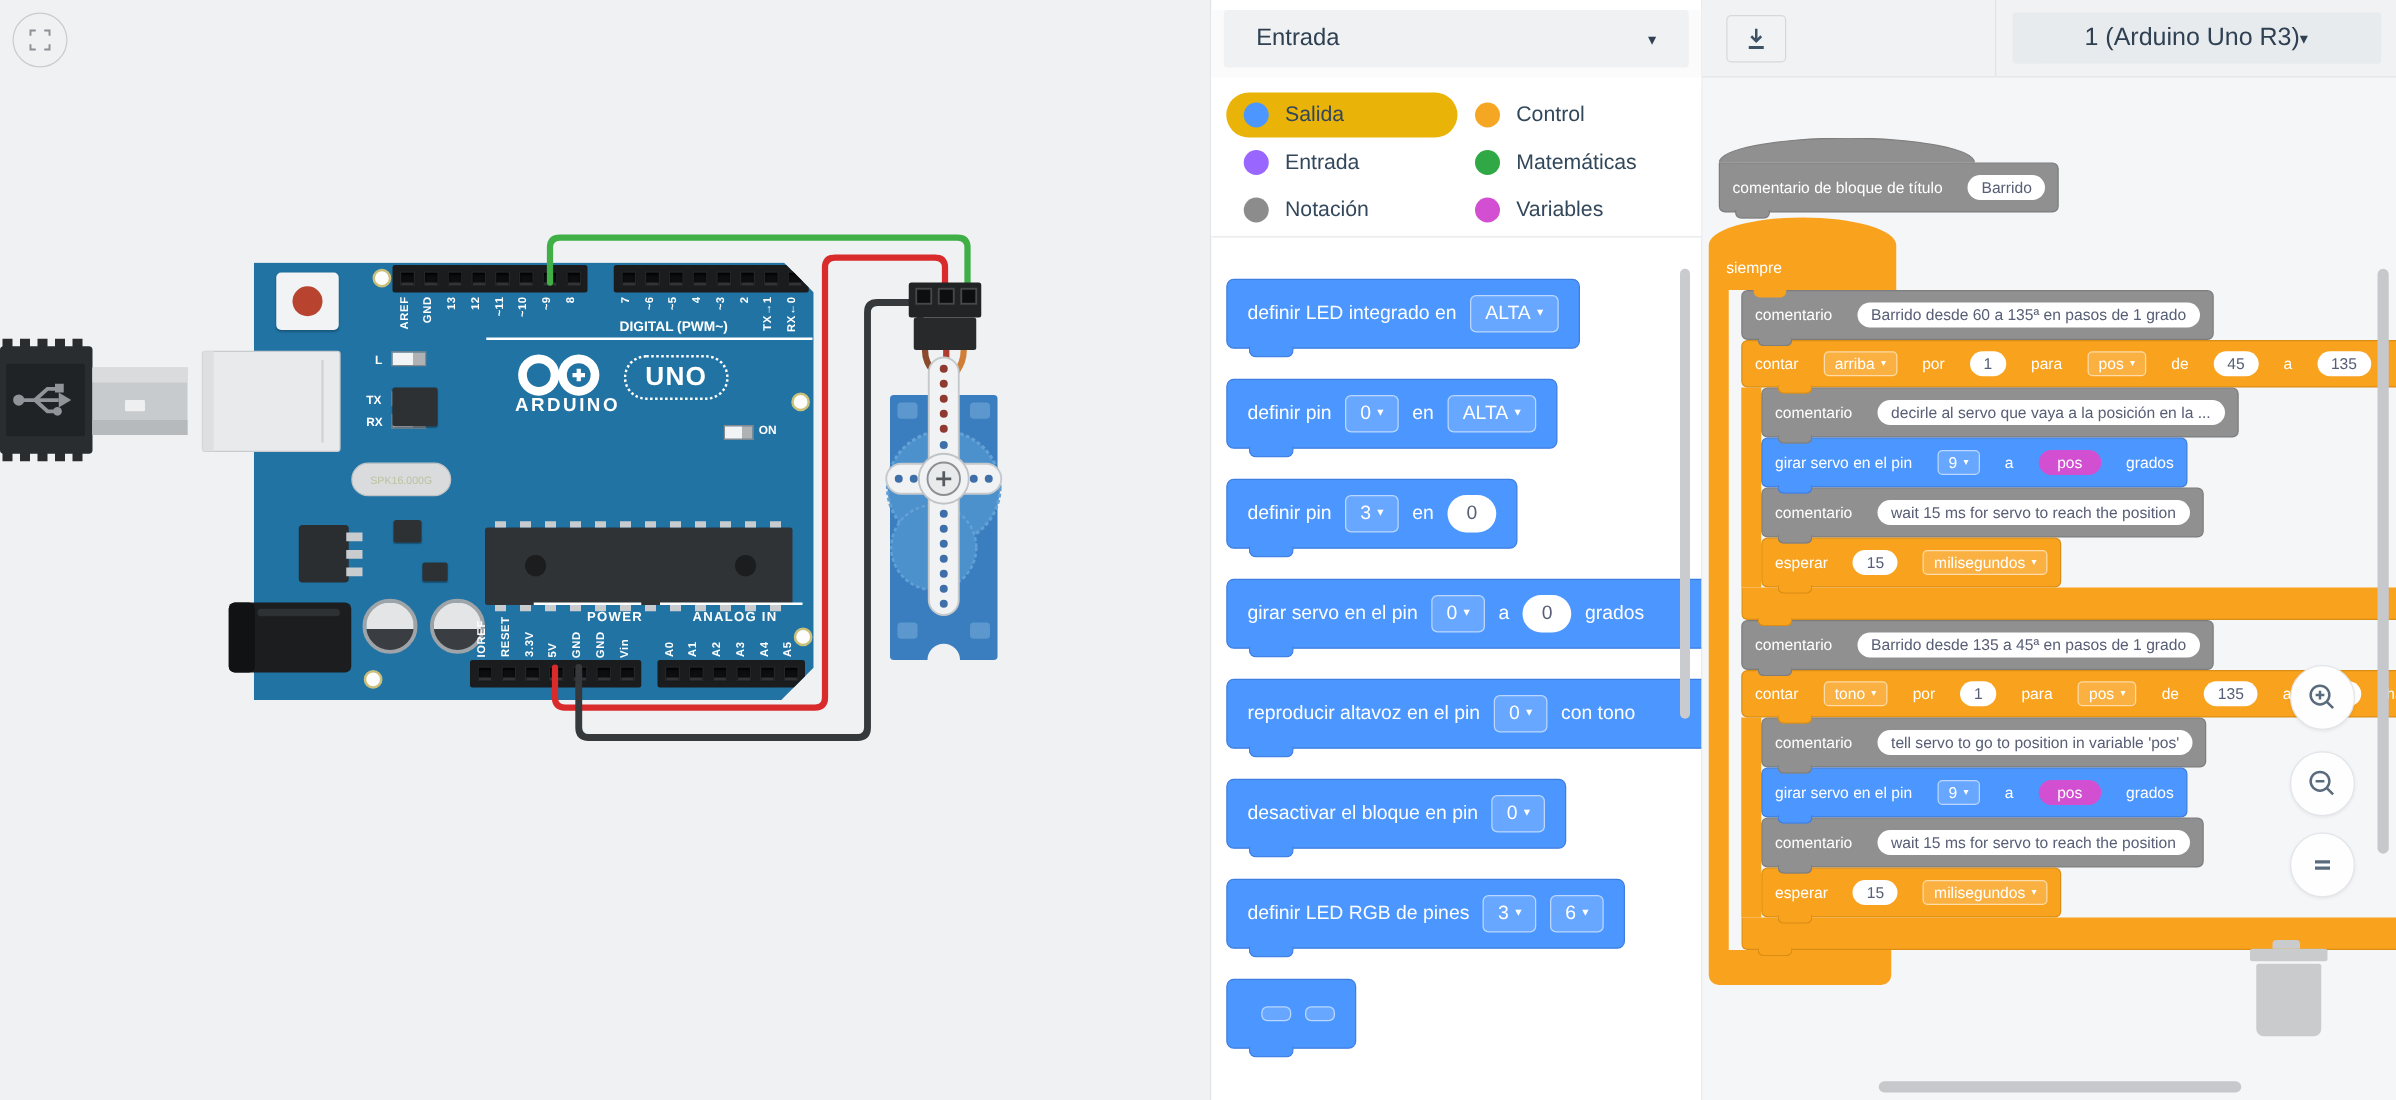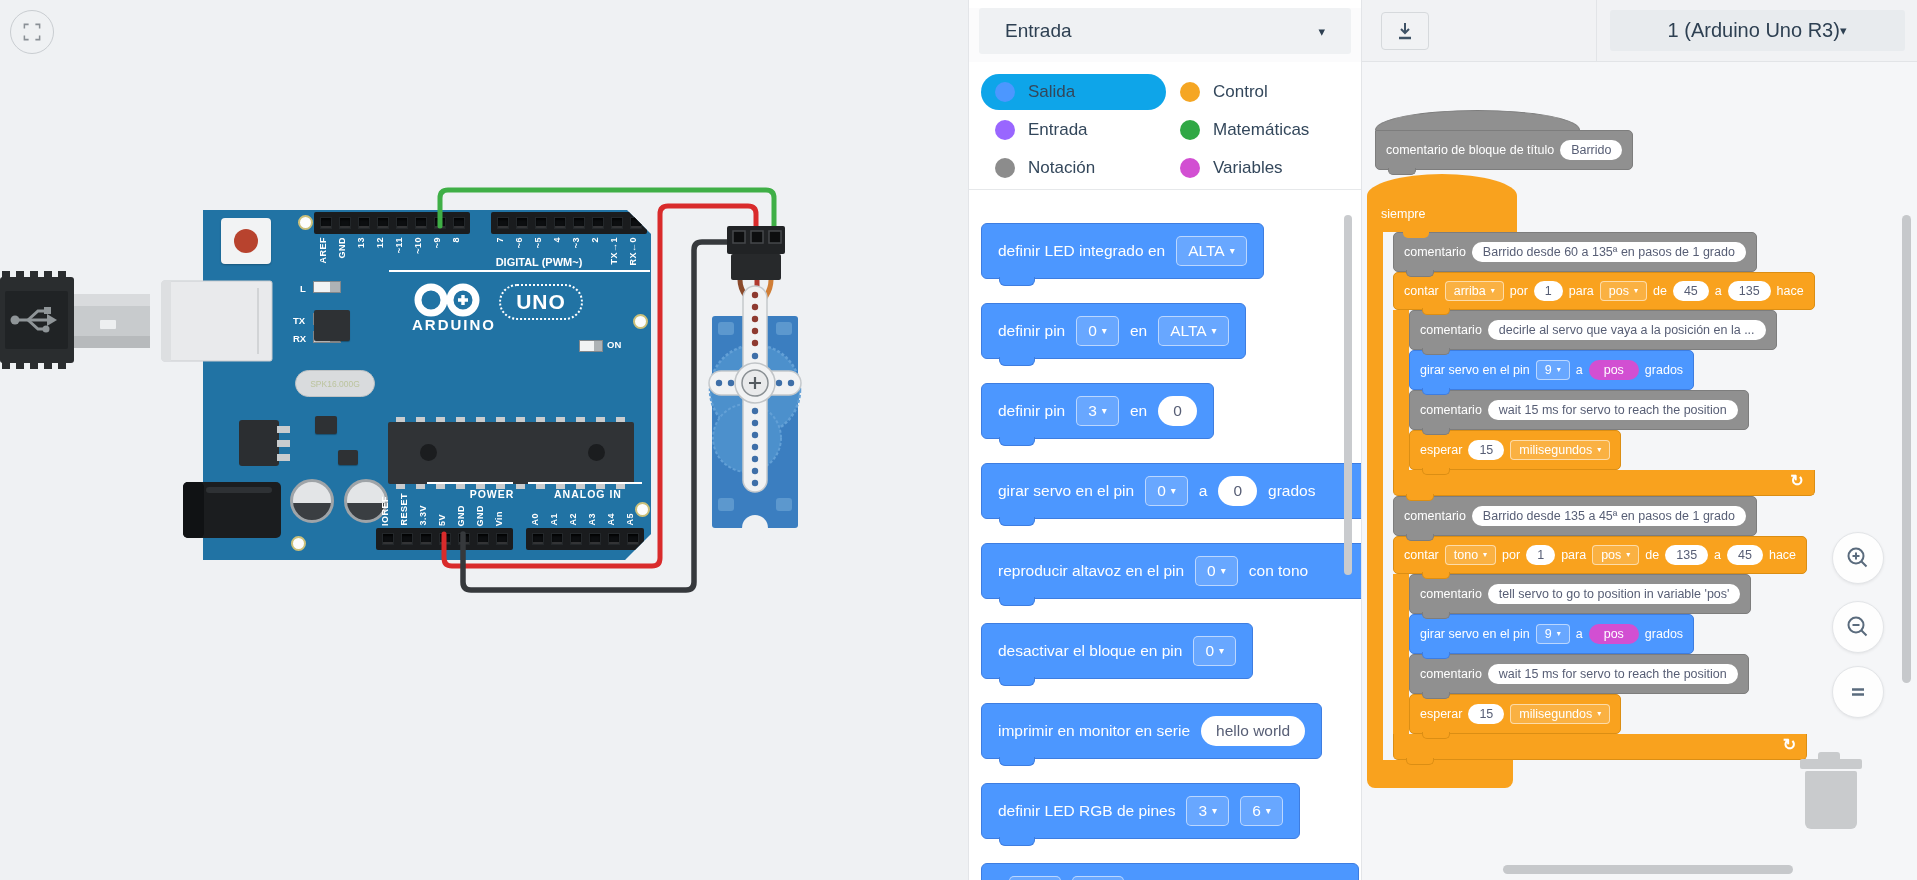--- a/index.html
+++ b/index.html
@@ -35,37 +35,37 @@
   .led-label{color:#fff;font-size:9.5px;font-weight:bold;}
   .chip{background:#2E3134;border-radius:2px;box-shadow:0 1px 1px rgba(0,0,0,.3);}
   .ic{left:185px;top:212px;width:246px;height:62px;background:#303336;border-radius:2px;}
   .ic::before,.ic::after{content:'';position:absolute;left:8px;right:8px;height:5px;
     background:repeating-linear-gradient(90deg,#C9CCCE 0 9px,transparent 9px 20px);}
   .ic::before{top:-5px;} .ic::after{bottom:-5px;}
   .ic-dot{position:absolute;width:17px;height:17px;border-radius:50%;background:#1B1D1F;top:22px;}
   .cap{width:44px;height:44px;border-radius:50%;background:linear-gradient(#E3E5E7 55%,#3A3E42 55%);border:3px solid #9FA4A8;}
   .regulator{left:36px;top:210px;width:40px;height:46px;background:#2B2E31;border-radius:3px;}
   .reg-leg{position:absolute;left:74px;width:13px;height:7px;background:#C9CCCE;}
-  .crystal{left:92px;top:160px;width:80px;height:27px;background:#D9DBDD;border:1px solid #C0C3C5;border-radius:999px;
+  .crystal{left:78px;top:160px;width:80px;height:27px;background:#D9DBDD;border:1px solid #C0C3C5;border-radius:999px;
     display:flex;align-items:center;justify-content:center;font-size:8.5px;color:#BCC49E;}
   .uno-oval{left:296px;top:74px;width:84px;height:36px;border:2px dotted #fff;border-radius:999px;
     display:flex;align-items:center;justify-content:center;color:#fff;font-size:21px;font-weight:bold;letter-spacing:1px;}
   .brand{left:209px;top:106px;color:#fff;font-weight:bold;font-size:15px;letter-spacing:2px;}
 
   
   #palette-panel{position:relative;width:394px;height:880px;background:#fff;border-left:1px solid #E3E5E8;border-right:1px solid #E3E5E8;}
   .palette-top{height:62px;background:#FBFBFC;}
   .bloques-dd{margin:8px 10px;height:46px;background:#EFF1F3;border-radius:3px;display:flex;align-items:center;
     justify-content:space-between;padding:0 26px;font-size:19px;color:#2E4052;cursor:pointer;}
   .dd-caret{font-size:13px;color:#2E4052;}
   .legend{position:absolute;top:62px;left:0;right:0;height:128px;padding:12px 12px 0;display:grid;
     grid-auto-flow:column;grid-template-rows:repeat(3,36px);grid-template-columns:185px auto;row-gap:2px;
     border-bottom:1px solid #E6E8EA;background:#fff;}
   .legend-item{display:flex;align-items:center;gap:13px;padding:0 14px;border-radius:18px;font-size:17px;color:#33475B;cursor:pointer;}
-  .legend-item.selected{background:#0ea5e9;}
+  .legend-item.selected{background:#eab308;}
   .dot{width:20px;height:20px;border-radius:50%;flex:none;}
   .palette-blocks{position:absolute;top:190px;left:0;right:0;bottom:0;overflow:hidden;padding-top:33px;}
   .pal-block{position:relative;min-height:56px;border-radius:6px;display:flex;align-items:center;gap:11px;
     padding:0 16px;width:fit-content;margin:0 0 24px 12px;font-size:15.5px;color:#fff;white-space:nowrap;
     background:#4C97FF;border:1px solid #3E7DE0;cursor:grab;}
   .pal-block::after{content:'';position:absolute;left:17px;bottom:-8px;width:34px;height:8px;
     background:#4C97FF;border:1px solid #3E7DE0;border-top:none;border-radius:0 0 6px 6px;}
   .palette-blocks .pal-block:nth-child(4),.palette-blocks .pal-block:nth-child(5){min-width:436px;}
   .palette-blocks .pal-block:nth-child(9){min-width:378px;}
   .pal-block .bk-field{padding:5px 11px;border-radius:5px;}
@@ -86,21 +86,21 @@
   #workspace-panel{position:relative;width:555px;height:880px;background:#F5F6F8;}
   .ws-topbar{height:62px;background:#F1F2F4;border-bottom:1px solid #E2E4E7;display:flex;}
   .ws-topbar-left{width:235px;border-right:1px solid #E2E4E7;display:flex;align-items:center;padding-left:19px;}
   .dl-btn{width:48px;height:38px;border:1px solid #D6D9DC;border-radius:4px;background:transparent;cursor:pointer;
     display:flex;align-items:center;justify-content:center;}
   .ws-topbar-right{flex:1;display:flex;align-items:center;justify-content:center;}
   .board-dd{width:295px;height:41px;background:#E8EBEE;border-radius:3px;display:flex;align-items:center;
     justify-content:center;font-size:20px;color:#2E4052;cursor:pointer;}
   .ws-canvas{position:relative;height:818px;overflow:hidden;}
   .ws-blocks{position:absolute;left:13px;top:48px;font-size:12.5px;color:#fff;}
-  .ws-row{display:flex;align-items:center;gap:6px;height:40px;padding:0 10px;border-radius:5px;
+  .ws-row{display:flex;align-items:center;gap:20px;height:40px;padding:0 10px;border-radius:5px;
     width:fit-content;position:relative;white-space:nowrap;cursor:grab;}
   .bk-gray{background:#909090;border:1px solid #7D7D7D;}
   .bk-blue{background:#4C97FF;border:1px solid #3E7DE0;}
   .bk-orange{background:#F9A21E;border:1px solid #DB8E14;}
   .ws-row::after,.loop-footer::after,.s-label::after{content:'';position:absolute;left:12px;bottom:-6px;
     width:26px;height:6px;background:inherit;border:inherit;border-top:none;border-radius:0 0 5px 5px;z-index:3;}
   .hat-dome{width:205px;height:20px;background:#909090;border:1px solid #7D7D7D;border-bottom:none;
     border-radius:103px 103px 0 0 / 20px 20px 0 0;}
   .hat-body{border-top-left-radius:0;}
   .siempre{margin-left:-8px;margin-top:4px;width:fit-content;}
@@ -444,24 +444,20 @@
           <span class="bk-text">con tono</span>
         </div>
         <div class="pal-block">
           <span class="bk-text">desactivar el bloque en pin</span>
           <span class="bk-field">
             <span>0</span>
             <span class="bk-caret">▾</span>
           </span>
         </div>
         <div class="pal-block">
-          <span class="bk-text">imprimir en monitor en serie</span>
-          <span class="bk-oval">hello world</span>
-        </div>
-        <div class="pal-block">
           <span class="bk-text">definir LED RGB de pines</span>
           <span class="bk-field">
             <span>3</span>
             <span class="bk-caret">▾</span>
           </span>
           <span class="bk-field">
             <span>6</span>
             <span class="bk-caret">▾</span>
           </span>
         </div>

